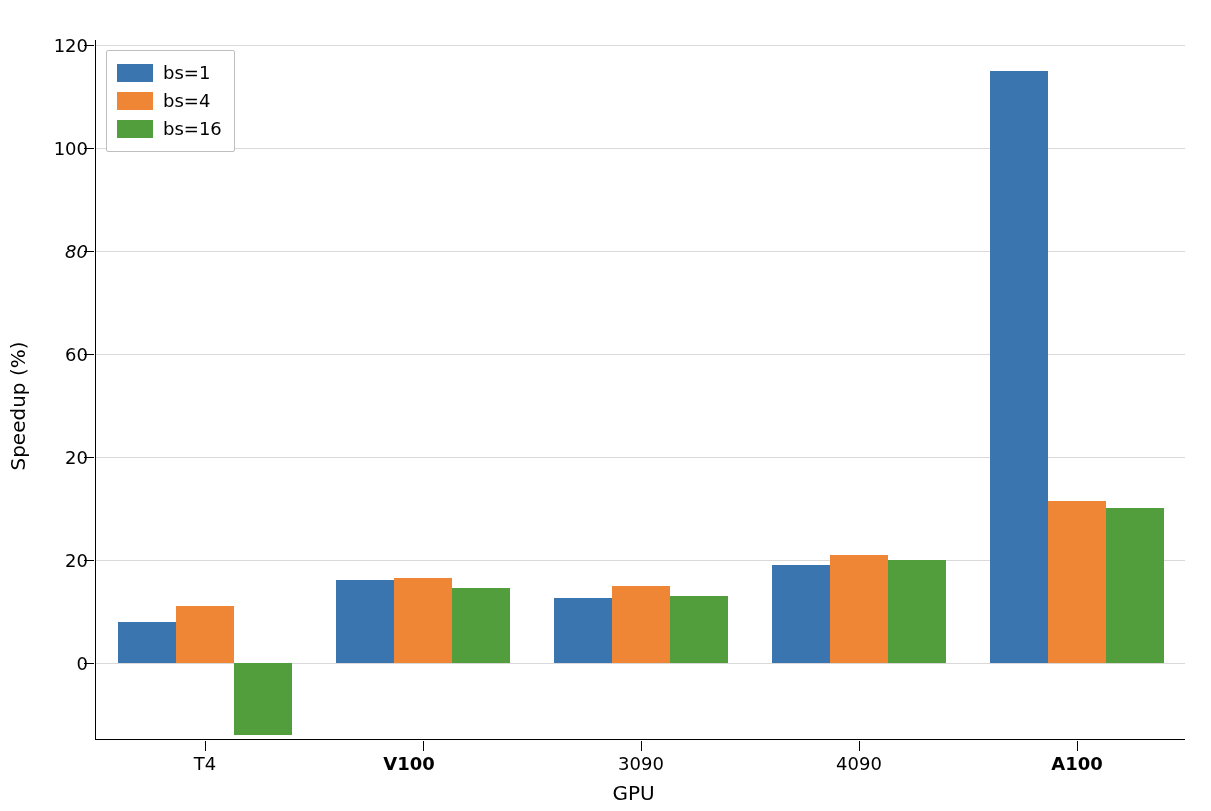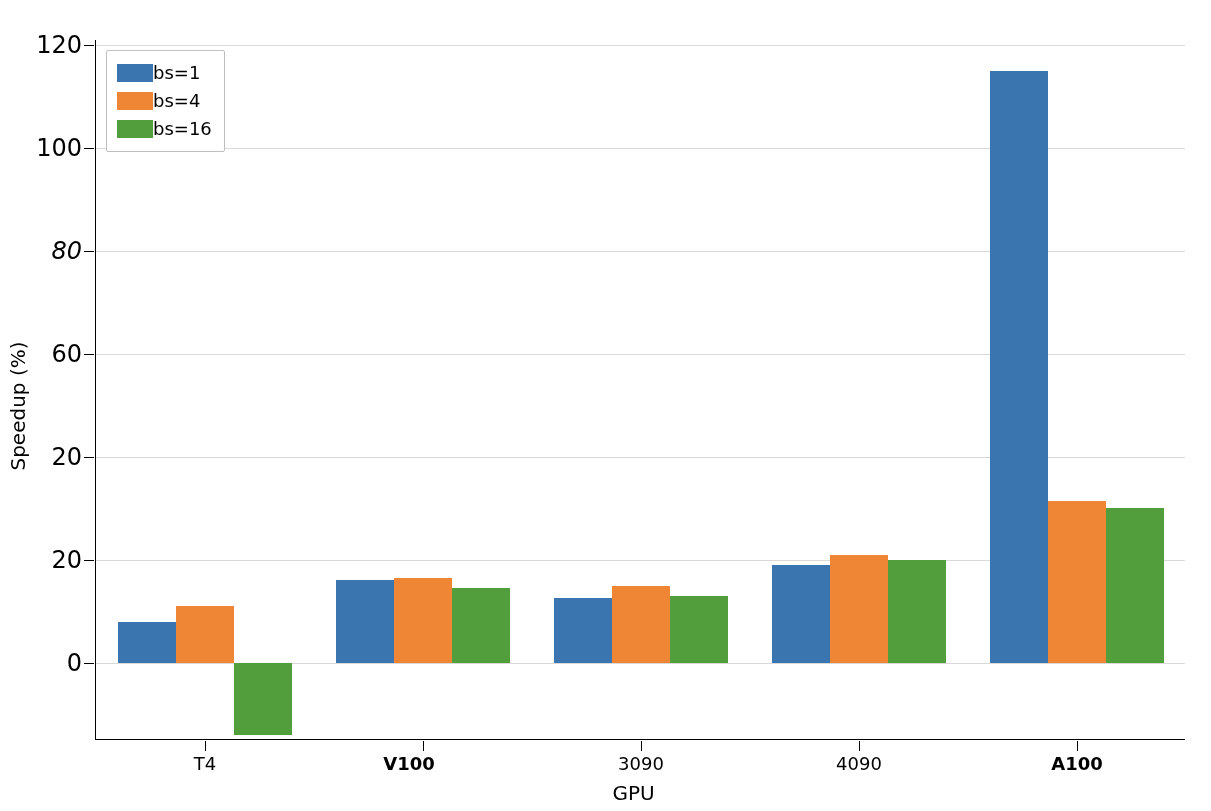--- a/index.html
+++ b/index.html
@@ -49,23 +49,23 @@
   .y-tick {
     position: absolute;
     left: -12px;
     width: 10px;
     height: 0;
     border-top: 1.5px solid #000;
   }
   .y-tick-label {
     position: absolute;
     right: 100%;
-    margin-right: 14px;
+    margin-right: 8px;
     transform: translateY(-50%);
-    font-size: 24px;
+    font-size: 18px;
     color: #000;
     text-align: left;
     white-space: nowrap;
   }
   .x-tick {
     position: absolute;
     bottom: -12px;
     width: 0;
     height: 10px;
     border-left: 1.5px solid #000;
@@ -105,20 +105,21 @@
     background: #ffffff;
     border: 1.5px solid #bfbfbf;
     border-radius: 2px;
     padding: 8px 12px 8px 10px;
     font-size: 18px;
     color: #000;
   }
   .legend-row {
     display: flex;
     align-items: center;
+    gap: 10px;
     line-height: 28px;
   }
   .legend-swatch {
     width: 36px;
     height: 18px;
   }
 </style>
 </head>
 <body>
 

